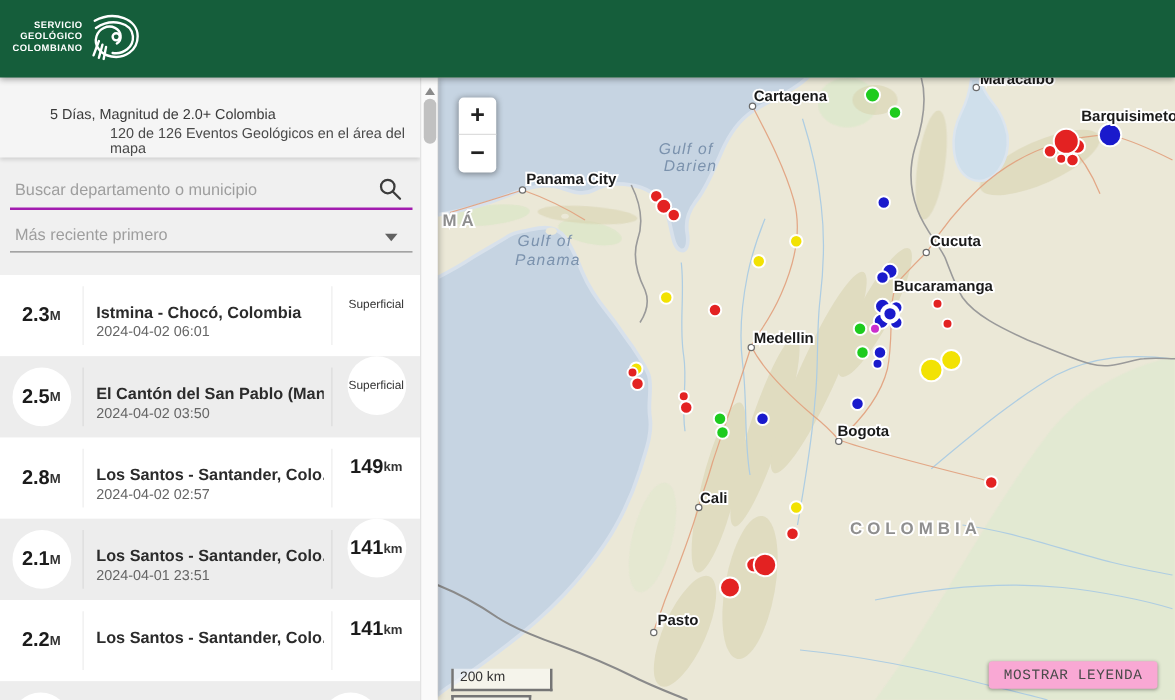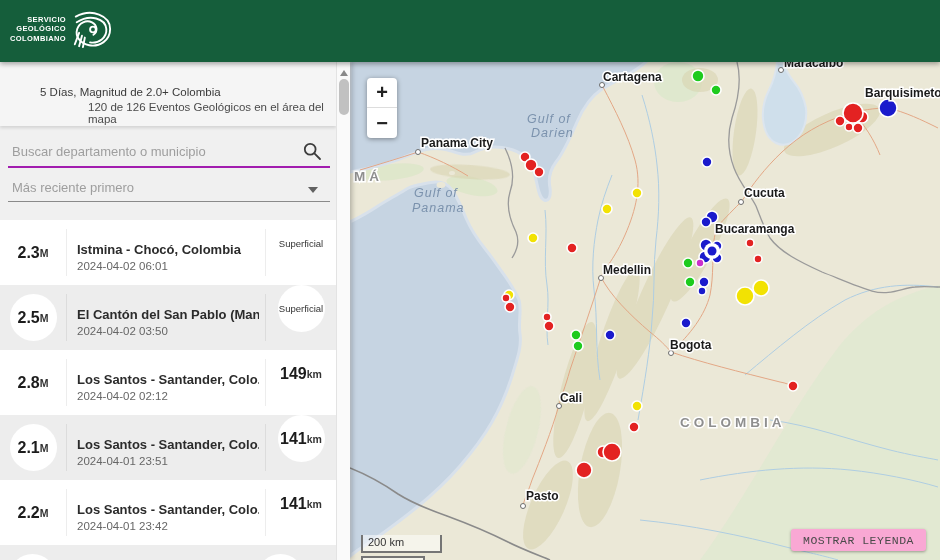--- a/index.html
+++ b/index.html
@@ -150,21 +150,21 @@
 
     <div class="event-item">
       <div class="ev-col-mag">
           <div class="ev-circle">
         <span class="ev-mag">2.8</span>
         <span class="ev-mag-unit">M</span>
       </div>
         </div>
       <div class="ev-text">
         <div class="ev-title">Los Santos - Santander, Colo...</div>
-        <div class="ev-date">2024-04-02 02:12</div>
+        <div class="ev-date">2024-04-02 02:57</div>
       </div>
       <div class="ev-col-depth">
           <div class="ev-circle">
         <span class="ev-depth-num">149</span>
         <span class="ev-depth-unit">km</span>
       </div>
         </div>
     </div>
 
     <div class="event-item">
@@ -188,21 +188,20 @@
 
     <div class="event-item">
       <div class="ev-col-mag">
           <div class="ev-circle">
         <span class="ev-mag">2.2</span>
         <span class="ev-mag-unit">M</span>
       </div>
         </div>
       <div class="ev-text">
         <div class="ev-title">Los Santos - Santander, Colo...</div>
-        <div class="ev-date">2024-04-01 23:42</div>
       </div>
       <div class="ev-col-depth">
           <div class="ev-circle">
         <span class="ev-depth-num">141</span>
         <span class="ev-depth-unit">km</span>
       </div>
         </div>
     </div>
 
     <div class="event-partial">

